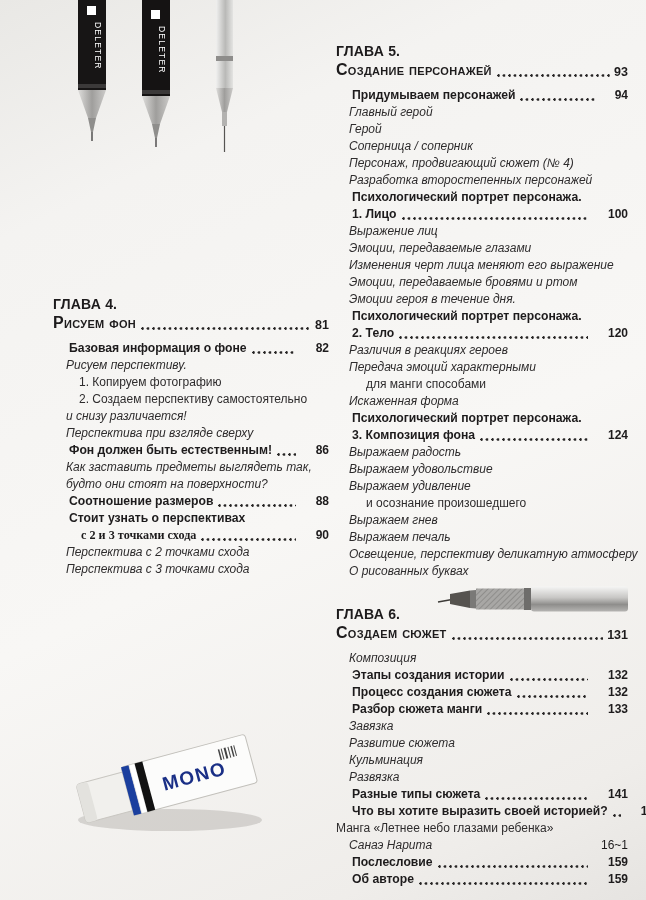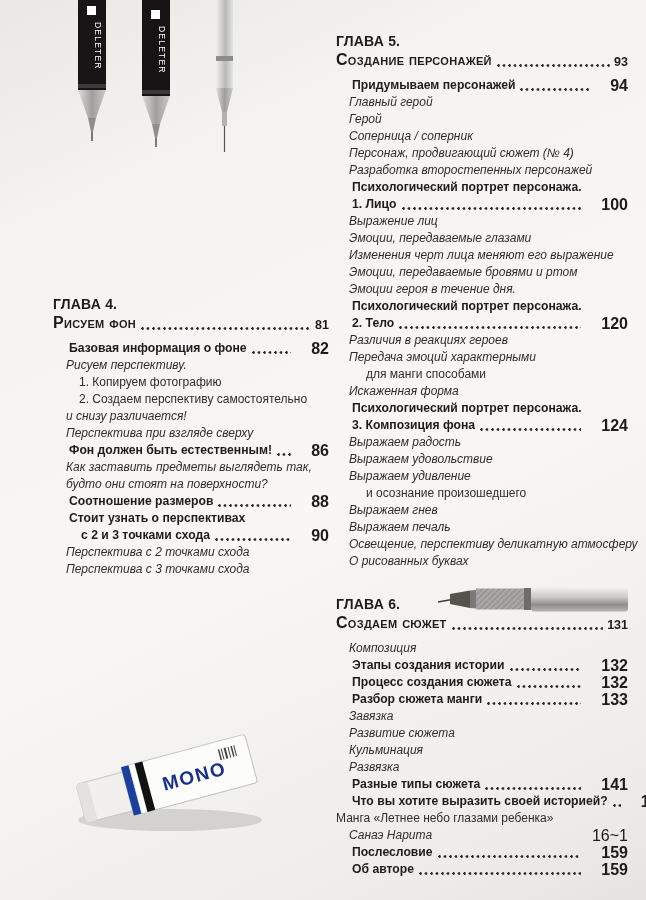--- a/index.html
+++ b/index.html
@@ -7,45 +7,45 @@
   body { font-family:"Liberation Sans", sans-serif; }
 
   .page {
     position:relative; width:646px; height:900px; overflow:hidden;
     background:linear-gradient(155deg,#e9e8e5 0%,#f4f3f1 20%,#f8f7f5 55%,#efedea 88%,#e6e4e1 100%);
     color:#1d1b1c;
   }
 
   .col { position:absolute; }
   .col-left  { left:53px;  top:296px; width:276px; }
-  .col-right { left:336px; top:33px;  width:292px; }
+  .col-right { left:336px; top:43px;  width:292px; }
 
   .ch-head { margin-bottom:7px; }
   .ch-label { font-size:14px; font-weight:800; letter-spacing:.2px; }
   .ch-title-row { display:flex; align-items:flex-end; margin-top:1px; }
   .ch-title { font-size:16px; font-weight:800; font-variant:small-caps; letter-spacing:.3px; line-height:20px; }
   .ch-page { font-size:12.5px; font-weight:700; padding-bottom:1px; }
 
   .entry { display:flex; align-items:flex-end; line-height:17px; font-size:12px; }
   .etext { white-space:pre; }
   .e-bold { font-size:12.2px; }
   .e-bold .etext, .e-bold .epage { font-weight:700;margin-left:16px; }
-  .e-cont .etext { padding-left:12px; }
+  .e-cont .etext { padding-left:12px;font-family:Liberation Serif, serif; }
   .e-sub  .etext { padding-left:13px; color:#2e2c2d;font-style:italic; }
   .e-sub2 .etext { padding-left:26px; color:#2e2c2d; }
   .e-subcont .etext { padding-left:30px; color:#2e2c2d; }
   .e-plain .etext { color:#2e2c2d; }
 
   .leader {
     flex:1; min-width:8px; height:3px; margin:0 4px 3px 5px;
     background-image:radial-gradient(circle at 1.5px 1.5px,#262424 1.1px,transparent 1.5px);
     background-size:5.5px 3px; background-repeat:repeat-x;
   }
   .spacer { flex:1; }
-  .epage { font-size:16px; }
+  .epage { font-size:12px; }
 
   .ch6 { margin-top:26px; }
 
   .photo { position:absolute; }
   .photo-pens   { left:28px;  top:0; }
   .photo-eraser { left:68px;  top:708px; }
   .photo-pen    { left:436px; top:578px; }
 </style>
 </head>
 <body>

